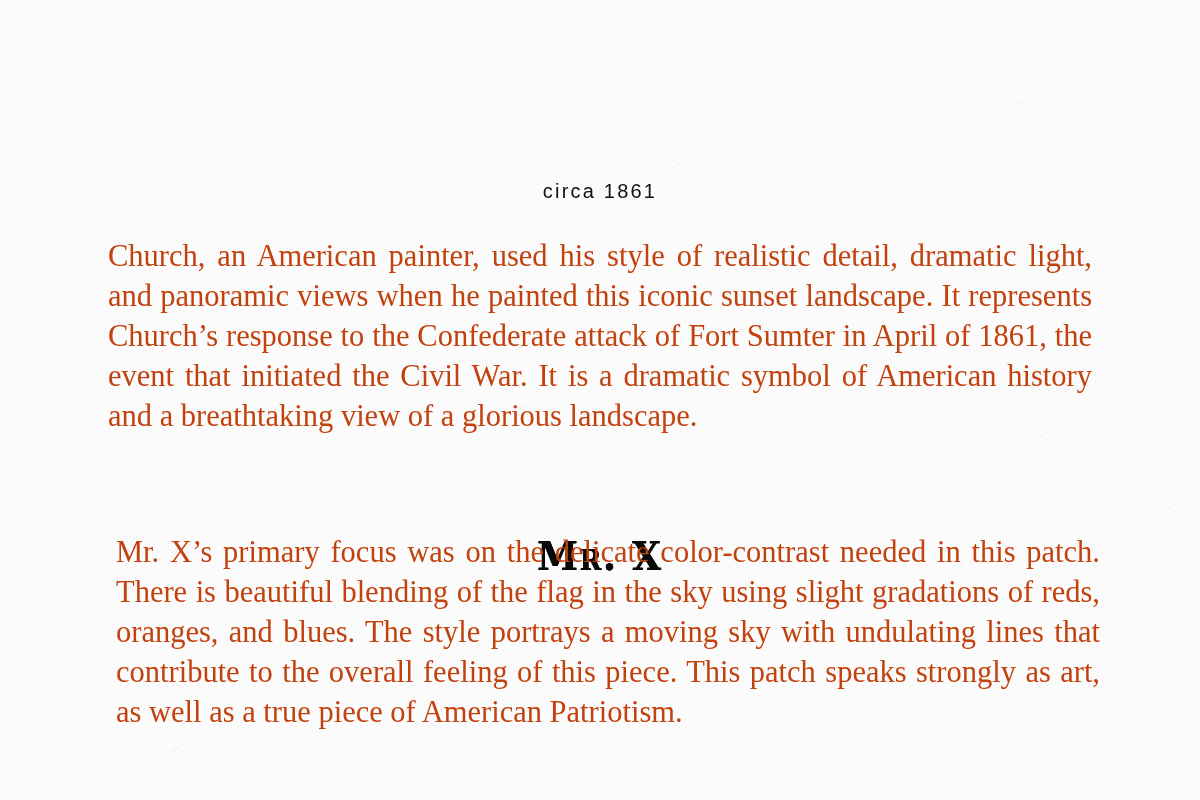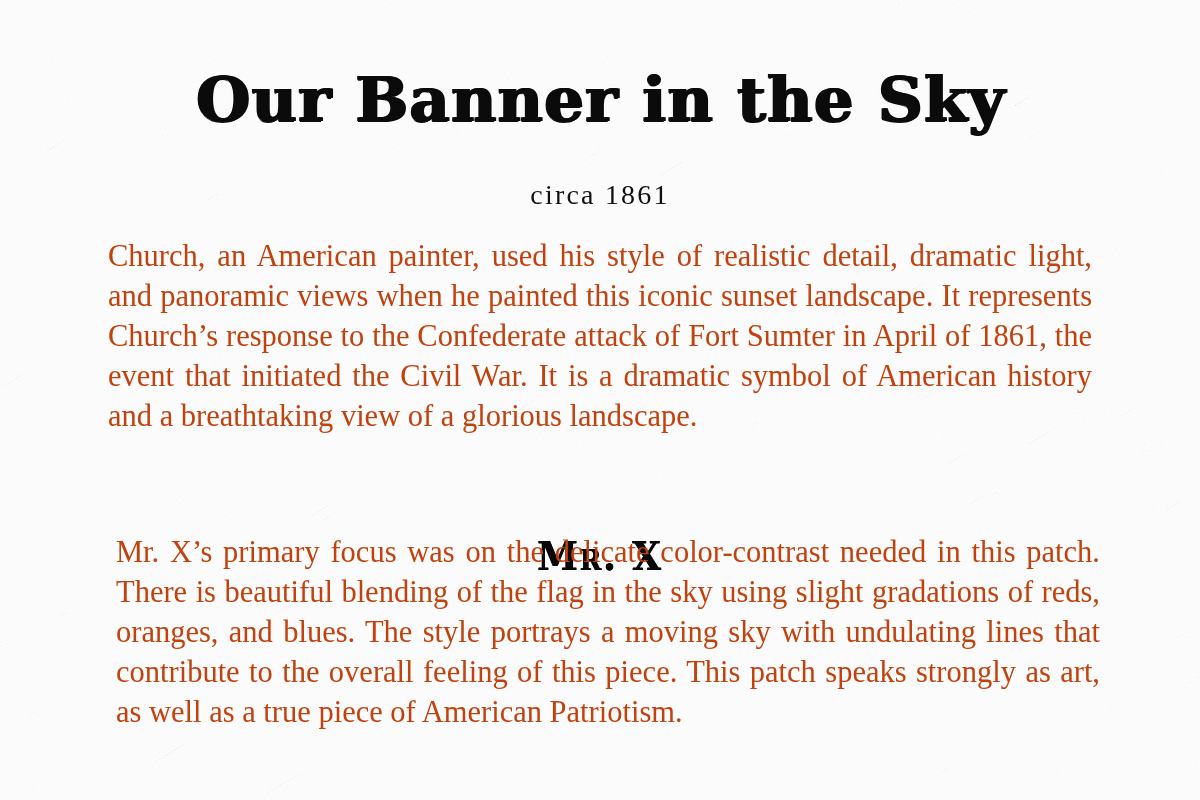--- a/index.html
+++ b/index.html
@@ -78,23 +78,23 @@
     color: #0b0b0b;
     white-space: nowrap;
   }
 
   .title-date {
     position: absolute;
     top: 180px;
     left: 0;
     width: 1200px;
     text-align: center;
-    font-family: Liberation Serif, serif;
+    font-family: Liberation Sans, sans-serif;
     font-weight: 400;
-    font-size: 28px;
+    font-size: 20px;
     line-height: 1.1;
     letter-spacing: 2.2px;
     color: #111111;
     white-space: nowrap;
   }
 
   
   .section-heading {
     position: absolute;
     top: 496px;
@@ -159,21 +159,20 @@
     <rect x="0" y="0" width="1200" height="800" fill="#fdfdfd"></rect>
     <rect x="0" y="0" width="1200" height="800" filter="url(#grain)" opacity="0.55" fill="#b9b9b9"></rect>
     <g transform="rotate(-32 600 400)" opacity="0.30">
       <rect x="-420" y="-300" width="2100" height="1500" filter="url(#scratch)" fill="#9b9b9b"></rect>
     </g>
   </svg>
 </div>
 
 <div class="page">
 
-  <h1 class="title-main">Our Banner in the Sky</h1>
 
 
   <div class="title-date">circa 1861</div>
 
   <p class="body-block" id="paragraph-intro">Church, an American painter, used his style of realistic detail, dramatic light, and panoramic views when he painted this iconic sunset landscape. It represents Church’s response to the Confederate attack of Fort Sumter in April of 1861, the event that initiated the Civil War. It is a dramatic symbol of American history and a breathtaking view of a glorious landscape.</p>
 
   <h3 class="section-heading">Mr. X</h3>
 
   <p class="body-block" id="paragraph-curator">Mr. X’s primary focus was on the delicate color-contrast needed in this patch. There is beautiful blending of the flag in the sky using slight gradations of reds, oranges, and blues. The style portrays a moving sky with undulating lines that contribute to the overall feeling of this piece. This patch speaks strongly as art, as well as a true piece of American Patriotism.</p>
 

